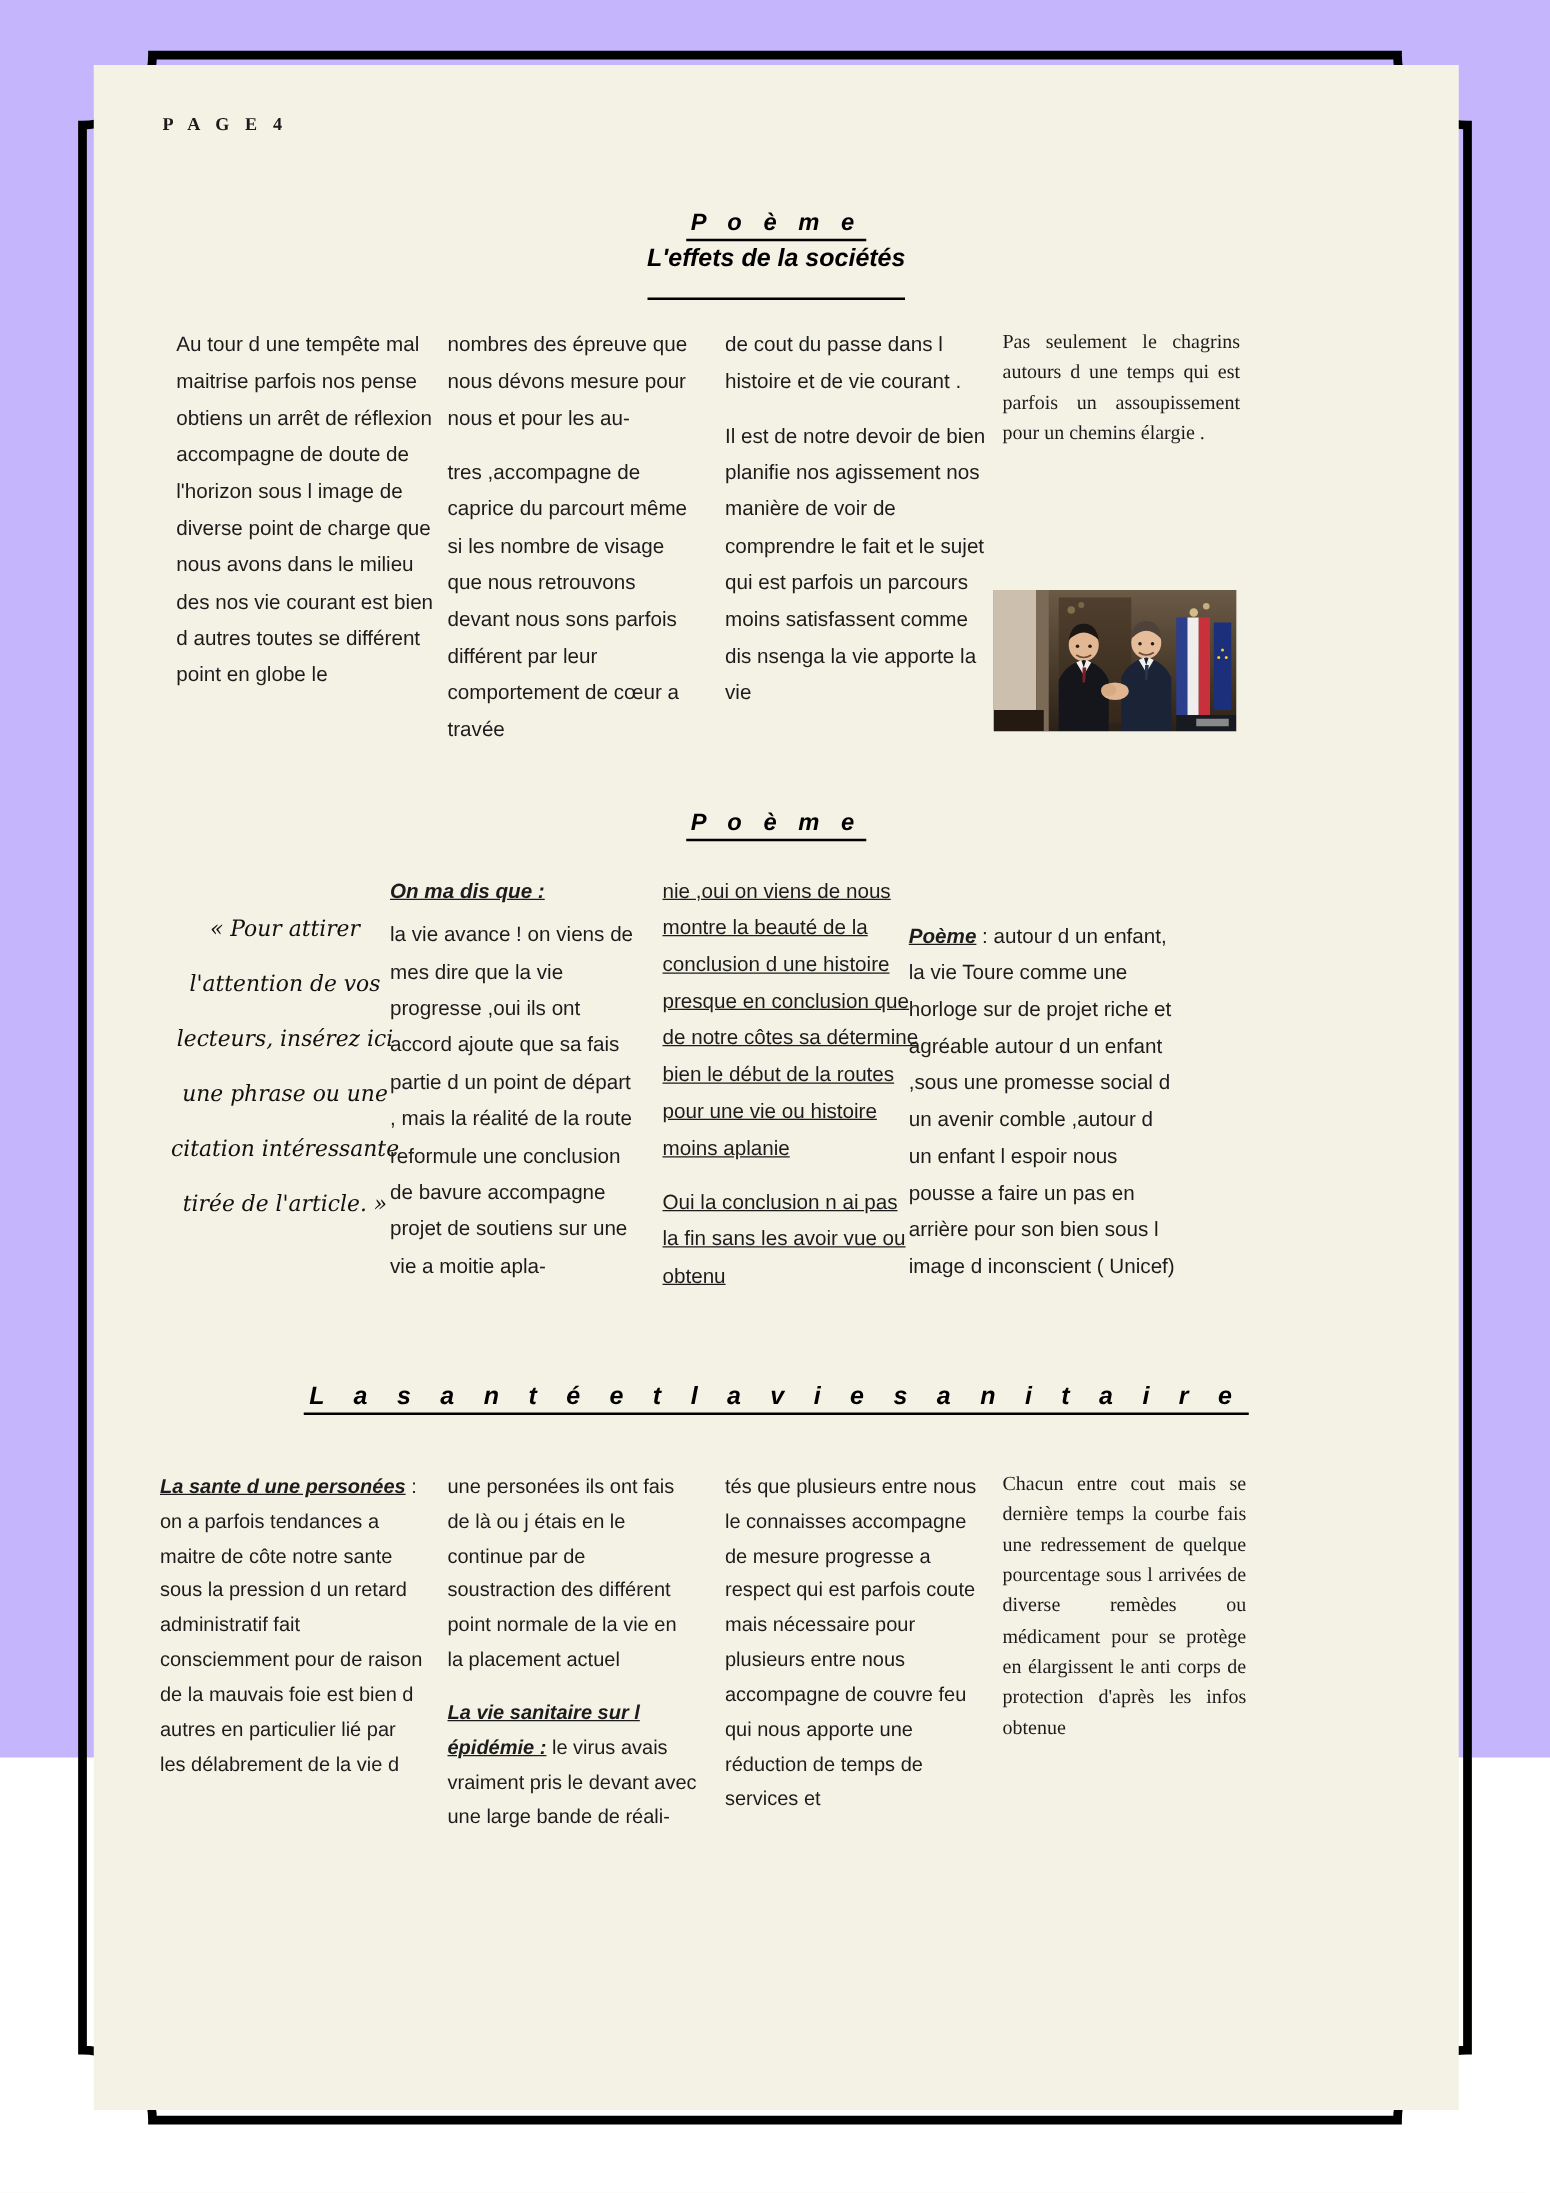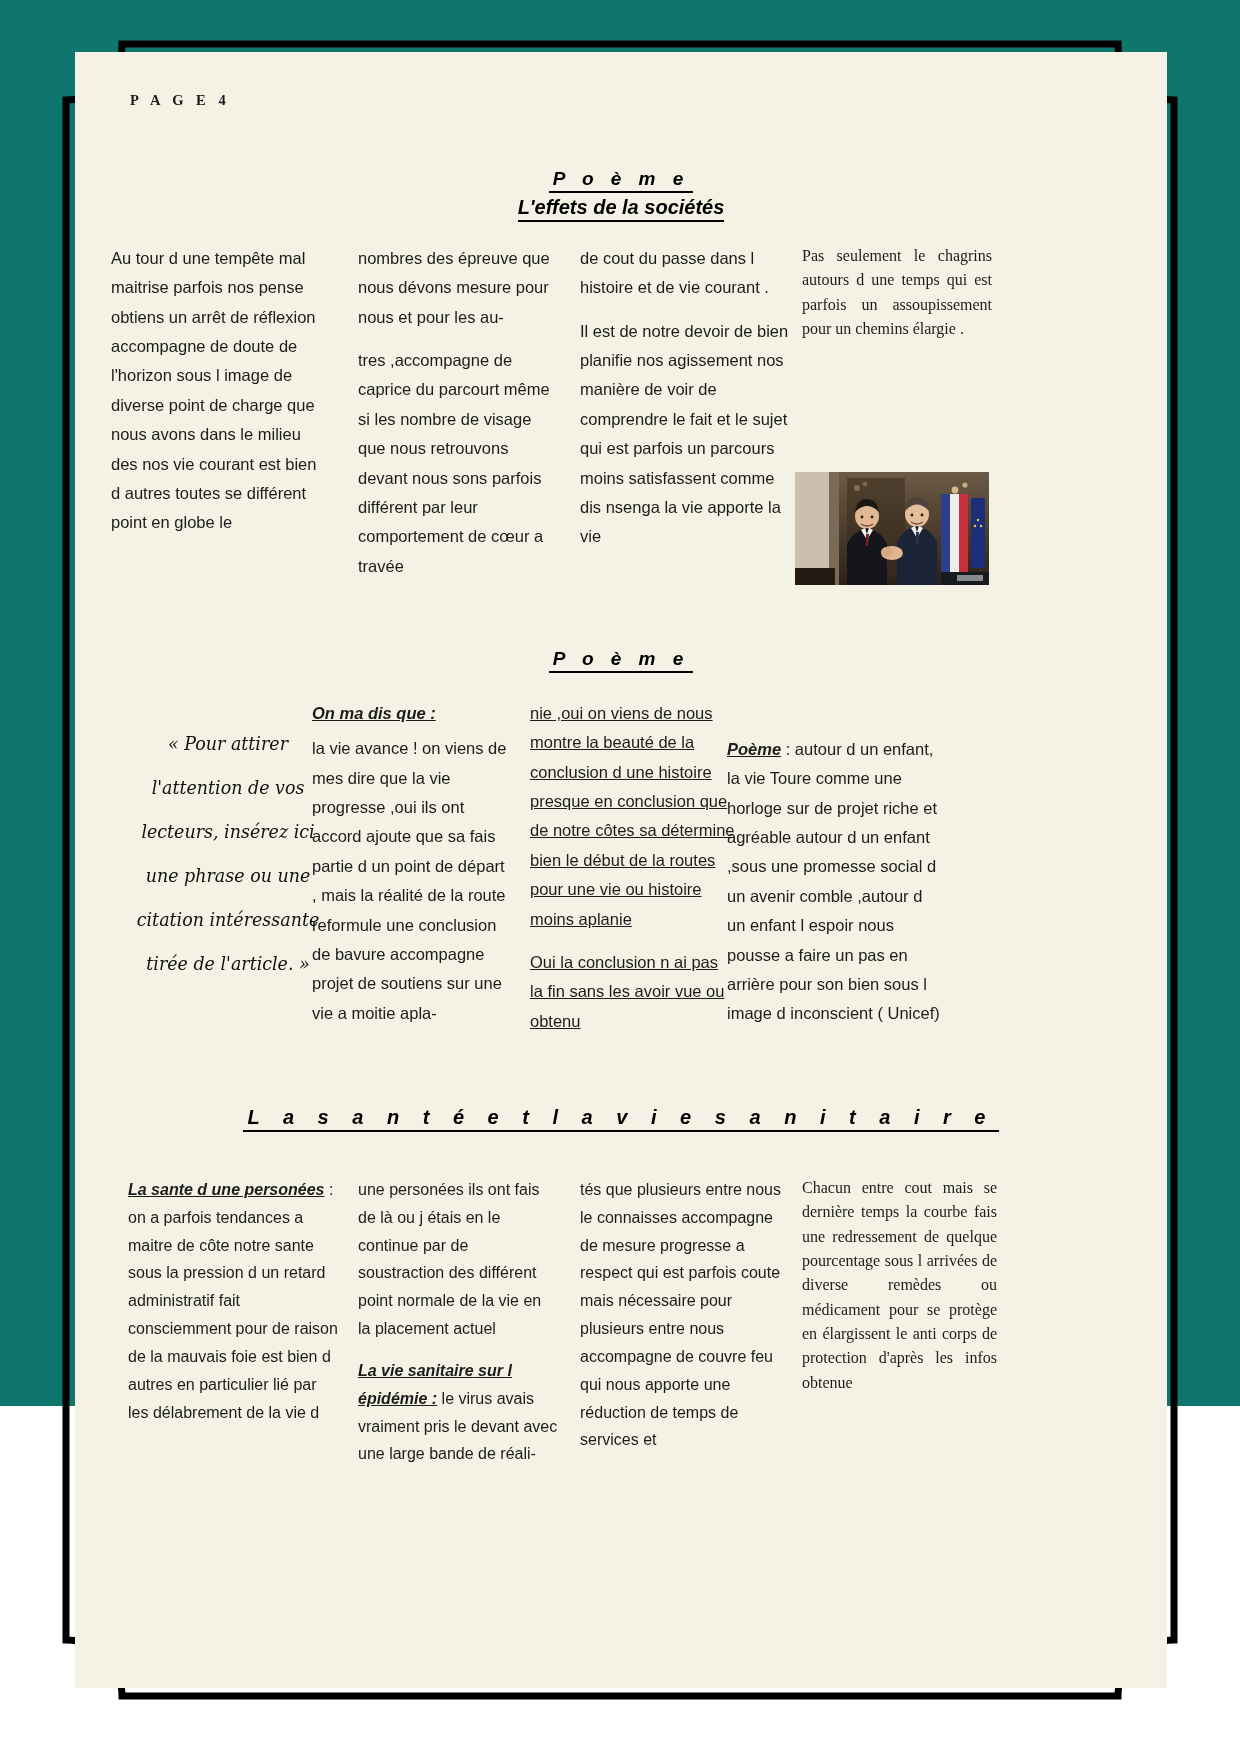--- a/index.html
+++ b/index.html
@@ -11,21 +11,21 @@
     position: relative;
     font-family: "Liberation Sans", sans-serif;
     overflow: hidden;
   }
 
   
   #page {
     position: absolute;
     left: 0; top: 0;
     width: 1240px; height: 1406px;
-    background: #0f766e;
+    background: #c4b5fd;
   }
 
   
   #frame {
     position: absolute;
     left: 62px; top: 40px;
     width: 1116px; height: 1660px;
   }
   #frame svg { display: block; }
 
@@ -66,21 +66,21 @@
     letter-spacing: 6px;
     font-size: 19px;
     border-bottom: 2px solid #000;
     padding: 0 4px 1px 4px;
   }
   .sec-title .t2 {
     display: inline-block;
     font-size: 20px;
     border-bottom: 2px solid #000;
     margin-top: 3px;
-    padding-bottom: 1px;
+    padding-bottom: 19px;
   }
   .sec-title-wide .t1 {
     letter-spacing: 9px;
     font-size: 20px;
   }
 
   .cols { position: relative; }
   .col {
     position: absolute;
     top: 0;
@@ -160,21 +160,21 @@
 
   <div class="section" style="left:75px; top:168px; width:1092px;">
 
     <div class="sec-title">
       <div><span class="t1">P o è m e</span></div>
       <div><span class="t2">L'effets de la sociétés</span></div>
     </div>
 
     <div class="cols" style="height:380px; margin-top:22px;">
 
-      <div class="col" style="left:36px; width:213px;">
+      <div class="col" style="left:66px; width:213px;">
         <p>Au tour d une tempête mal maitrise parfois nos pense obtiens un arrêt de réflexion accompagne de doute de l'horizon sous l image de diverse point de charge que nous avons dans le milieu des nos vie courant est bien d autres toutes se différent point en globe le</p>
       </div>
 
       <div class="col" style="left:283px; width:200px;">
         <p>nombres des épreuve que nous dévons mesure pour nous et pour les au-</p>
         <p>tres ,accompagne de caprice du parcourt même si les nombre de visage que nous retrouvons devant nous sons parfois différent par leur  comportement  de cœur a travée</p>
       </div>
 
       <div class="col" style="left:505px; width:210px;">
         <p>de cout du passe dans l histoire et de vie courant .</p>

